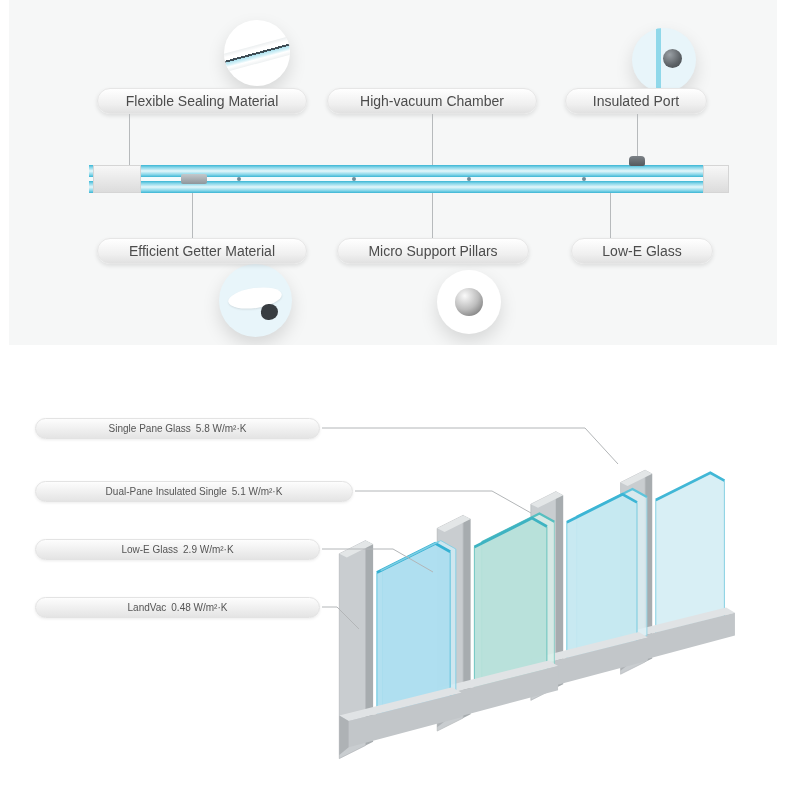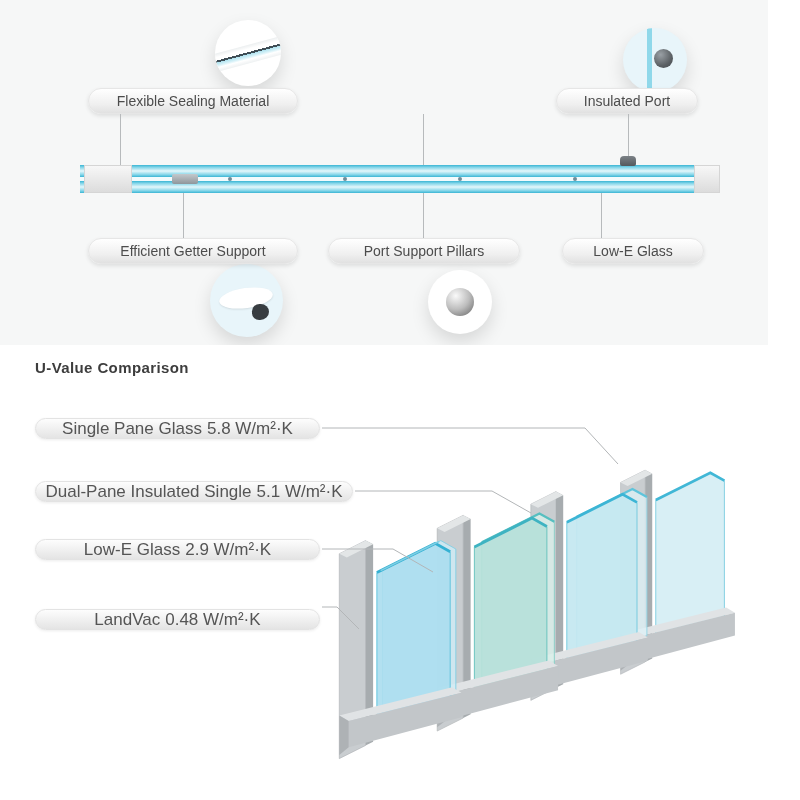--- a/index.html
+++ b/index.html
@@ -1,21 +1,21 @@
 <!DOCTYPE html>
 <html><head>
 <meta charset="utf-8">
 <style>
   *{margin:0;padding:0;box-sizing:border-box;}
   html,body{background:#ffffff;}
   body{font-family:"Liberation Sans",sans-serif;}
   .page{position:relative;width:800px;height:800px;background:#ffffff;overflow:hidden;}
 
   
-  .vg{position:absolute;left:0;top:0;width:768px;height:345px;background:#f6f7f7;}
+  .vg{position:absolute;left:9px;top:0;width:768px;height:345px;background:#f6f7f7;}
   .vg-pill{position:absolute;height:26px;line-height:24px;text-align:center;border-radius:13px;
     border:1px solid #e6e6e6;background:linear-gradient(180deg,#ffffff 0%,#efefef 65%,#e1e1e1 100%);
     box-shadow:0 2px 4px rgba(0,0,0,.10);color:#4c4c4c;font-size:14px;}
   .vline{position:absolute;width:1px;background:#b7babc;}
 
   .glass{position:absolute;left:80px;top:165px;width:640px;height:28px;}
   .pane{position:absolute;left:0;width:640px;height:12px;
     background:linear-gradient(180deg,#39b5d4 0%,#86d6e9 20%,#e4f7fb 50%,#86d6e9 80%,#39b5d4 100%);}
   .pane.top{top:0;} .pane.bot{bottom:0;}
   .vgap{position:absolute;left:0;top:12px;width:640px;height:4px;background:#f2fbfd;}
@@ -38,21 +38,21 @@
     background:#ffffff;transform:rotate(-8deg);box-shadow:0 1px 2px rgba(0,0,0,.10);}
   .cC-blob{position:absolute;left:42px;top:40px;width:17px;height:16px;border-radius:48% 52% 55% 45%;background:#383d41;}
   .cD-sphere{position:absolute;left:18px;top:18px;width:28px;height:28px;border-radius:50%;
     background:radial-gradient(circle at 35% 28%,#fafafa,#bdbdbd 50%,#7d7d7d 85%,#666666 100%);}
 
   
   .cmp{position:absolute;left:0;top:345px;width:800px;height:455px;background:#ffffff;}
   .cmp-title{position:absolute;left:35px;top:14px;font-size:15px;font-weight:bold;color:#3d3d3d;letter-spacing:.4px;}
   .cpill{position:absolute;height:21px;line-height:19px;border-radius:11px;border:1px solid #e3e3e3;
     background:linear-gradient(180deg,#fdfdfd,#e4e4e4);box-shadow:0 1px 3px rgba(0,0,0,.08);
-    text-align:center;color:#555555;font-size:17px;}
+    text-align:center;color:#555555;font-size:10px;}
   .cpill span + span{margin-left:5px;}
   .win-svg{position:absolute;left:0;top:0;width:800px;height:455px;}
 </style>
 </head>
 <body>
 
 <div class="page">
 
   <section class="vg">
 
@@ -65,20 +65,21 @@
     </div>
     <div class="callout blue" style="left:210px;top:264px;width:73px;height:73px">
       <div class="cC-tray"></div>
       <div class="cC-blob"></div>
     </div>
     <div class="callout" style="left:428px;top:270px;width:64px;height:64px">
       <div class="cD-sphere"></div>
     </div>
 
     <div class="vg-pill" style="left:88px;top:88px;width:210px">Flexible Sealing Material</div>
+    <div class="vg-pill" style="left:318px;top:88px;width:210px">High-vacuum Chamber</div>
     <div class="vg-pill" style="left:556px;top:88px;width:142px">Insulated Port</div>
 
     <div class="vline" style="left:120px;top:114px;height:51px"></div>
     <div class="vline" style="left:423px;top:114px;height:51px"></div>
     <div class="vline" style="left:628px;top:114px;height:43px"></div>
     <div class="vline" style="left:183px;top:193px;height:45px"></div>
     <div class="vline" style="left:423px;top:193px;height:45px"></div>
     <div class="vline" style="left:601px;top:193px;height:45px"></div>
 
     <div class="glass">
@@ -88,22 +89,22 @@
       <div class="seal left"></div>
       <div class="seal right"></div>
       <div class="getter"></div>
       <div class="pillar" style="left:148px"></div>
       <div class="pillar" style="left:263px"></div>
       <div class="pillar" style="left:378px"></div>
       <div class="pillar" style="left:493px"></div>
       <div class="port"></div>
     </div>
 
-    <div class="vg-pill" style="left:88px;top:238px;width:210px">Efficient Getter Support</div>
-    <div class="vg-pill" style="left:328px;top:238px;width:192px">Port Support Pillars</div>
+    <div class="vg-pill" style="left:88px;top:238px;width:210px">Efficient Getter Material</div>
+    <div class="vg-pill" style="left:328px;top:238px;width:192px">Micro Support Pillars</div>
     <div class="vg-pill" style="left:562px;top:238px;width:142px">Low-E Glass</div>
   </section>
 
   <section class="cmp">
 
     <svg class="win-svg" viewBox="0 0 800 455">
 
       <g transform="translate(610,104) scale(0.88)">
         <polygon points="52,58 114,27 130,36 130,190 52,222" fill="#d4edf4" fill-opacity="0.9" stroke="#79cbdf" stroke-width="1"></polygon>
         <path d="M52,58 L114,27 L130,36" fill="none" stroke="#41b7d6" stroke-width="3"></path>
@@ -153,28 +154,27 @@
         <polygon points="22,216 142,186 142,212 22,244" fill="#c2c6c9"></polygon>
         <polygon points="12,210 22,216 22,244 12,252" fill="#aeb2b5"></polygon>
       </g>
 
       <polyline points="322,83 585,83 618,119" fill="none" stroke="#b3b6b8" stroke-width="1"></polyline>
       <polyline points="355,146 492,146 531,168" fill="none" stroke="#b3b6b8" stroke-width="1"></polyline>
       <polyline points="322,204 393,204 433,227" fill="none" stroke="#b3b6b8" stroke-width="1"></polyline>
       <polyline points="322,262 337,262 359,284" fill="none" stroke="#b3b6b8" stroke-width="1"></polyline>
     </svg>
 
-    <h2 class="cmp-title">U-Value Comparison</h2>
 
     <div class="cpill" style="left:35px;top:73px;width:285px">
       <span>Single Pane Glass</span><span>5.8 W/m²·K</span>
     </div>
     <div class="cpill" style="left:35px;top:136px;width:318px">
       <span>Dual-Pane Insulated Single</span><span>5.1 W/m²·K</span>
     </div>
     <div class="cpill" style="left:35px;top:194px;width:285px">
       <span>Low-E Glass</span><span>2.9 W/m²·K</span>
     </div>
-    <div class="cpill" style="left:35px;top:264px;width:285px">
+    <div class="cpill" style="left:35px;top:252px;width:285px">
       <span>LandVac</span><span>0.48 W/m²·K</span>
     </div>
   </section>
 </div>
 
 </body></html>

